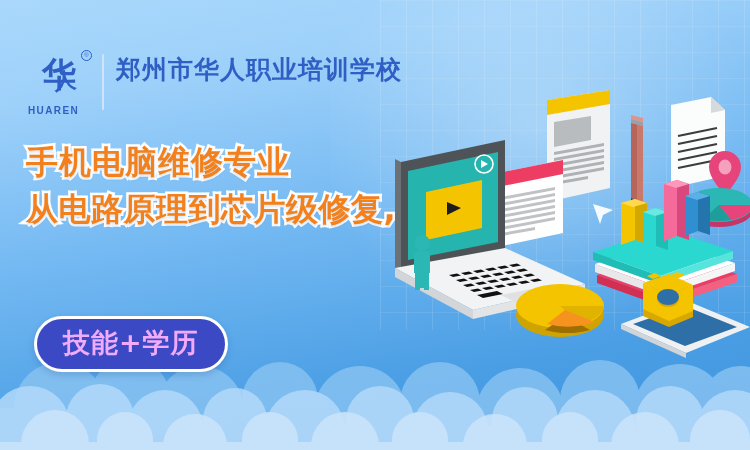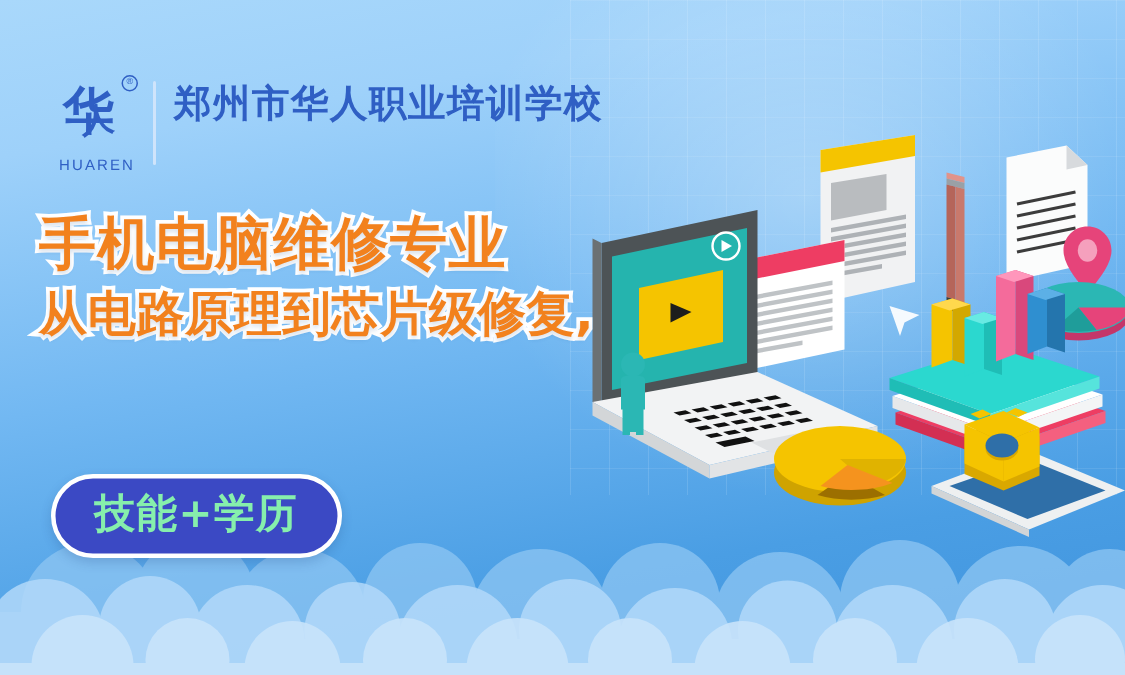--- a/index.html
+++ b/index.html
@@ -39,51 +39,51 @@
     position:absolute;left:26px;top:18px;
     color:#2f5fc4;font-size:22px;line-height:22px;font-weight:700;
     font-family:"DejaVu Sans","Liberation Sans",sans-serif;
     transform:rotate(-6deg);
   }
   #mark .reg{
     position:absolute;right:-2px;top:-2px;width:9px;height:9px;border-radius:50%;
     border:1px solid #2f5fc4;color:#2f5fc4;font-size:6px;line-height:8px;text-align:center;
   }
   #mark .en{
-    position:absolute;left:0;bottom:-2px;width:62px;text-align:right;
-    color:#2f5fc4;font-size:10px;font-weight:400;letter-spacing:1.4px;
+    position:absolute;left:0;bottom:-2px;width:62px;text-align:left;
+    color:#2f5fc4;font-size:10px;font-weight:700;letter-spacing:1.4px;
   }
   #divider{width:2px;height:56px;background:#cfe4fb;margin:2px 12px 0 12px;border-radius:2px;}
   #titleblock{padding-top:0px;}
   #cn-title{
     color:#2f5fc4;font-size:25px;line-height:36px;font-weight:700;letter-spacing:1px;
     font-family:Liberation Serif, serif;white-space:nowrap;
   }
   #en-title{
     color:#3a6fd0;font-size:13.5px;line-height:18px;font-weight:700;letter-spacing:.3px;
     white-space:nowrap;margin-top:1px;
   }
   
   #headline{position:absolute;left:26px;top:138px;}
   .hl{
     color:#F2811D;font-weight:700;white-space:nowrap;
     font-family:"DejaVu Sans","Liberation Sans",sans-serif;
     -webkit-text-stroke:5px #ffffff;
     paint-order:stroke fill;
     text-shadow:0 2px 3px rgba(40,90,150,.18);
   }
-  .hl1{font-size:38px;line-height:48px;letter-spacing:1px;}
+  .hl1{font-size:32px;line-height:48px;letter-spacing:1px;}
   .hl2{font-size:32px;line-height:46px;letter-spacing:.5px;text-align:center;}
   .hl3{font-size:32px;line-height:46px;letter-spacing:.5px;}
   
   #badge{
     position:absolute;left:34px;top:316px;
     padding:8px 26px 10px 26px;border-radius:30px;
     background:#3b49c4;border:3px solid #ffffff;
-    color:#86efac;font-size:27px;line-height:32px;font-weight:700;letter-spacing:1px;
+    color:#f0abfc;font-size:27px;line-height:32px;font-weight:700;letter-spacing:1px;
     font-family:"DejaVu Sans","Liberation Sans",sans-serif;white-space:nowrap;
     box-shadow:0 3px 7px rgba(30,70,130,.22);
   }
   
   #art{position:absolute;left:385px;top:88px;width:365px;height:275px;}
 </style>
 </head>
 <body>
 
 <div id="banner">

